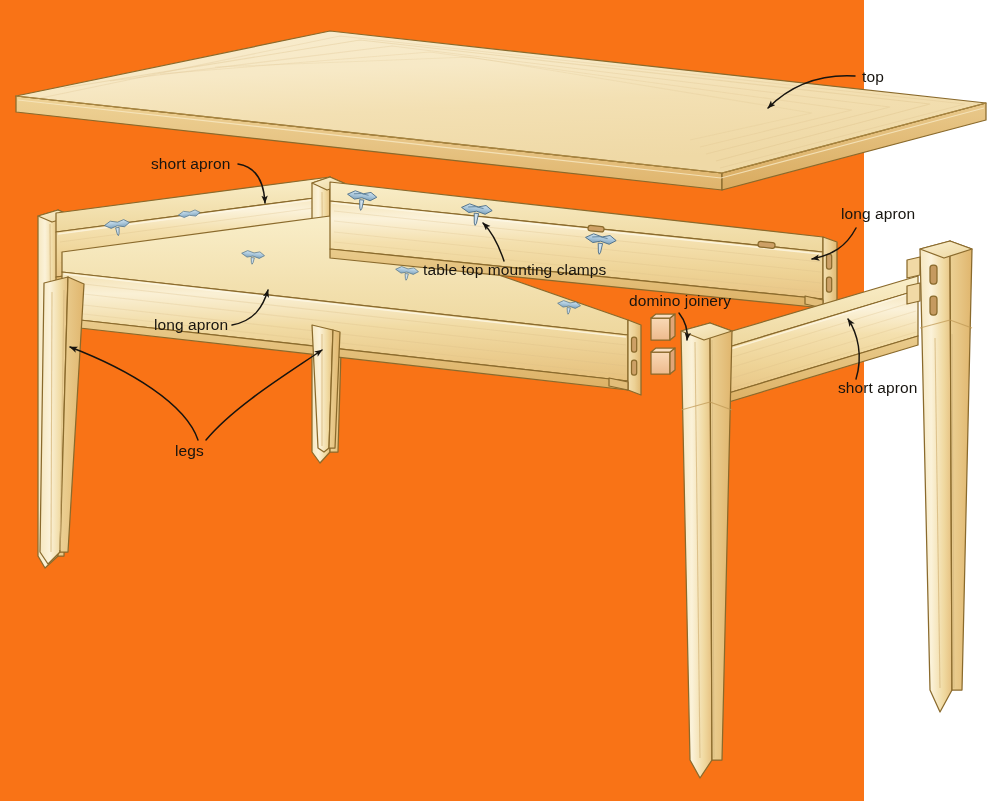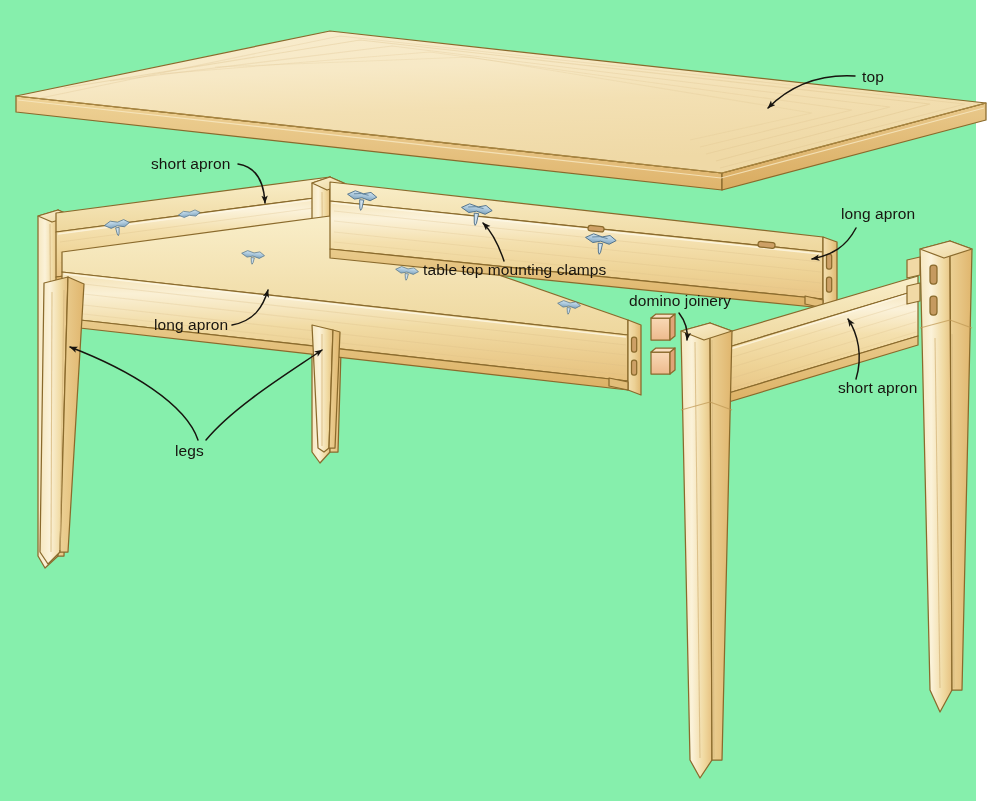--- a/index.html
+++ b/index.html
@@ -8,23 +8,23 @@
     background: #ffffff;
   }
   body {
     width: 1000px;
     height: 801px;
     overflow: hidden;
     font-family: "Liberation Sans", sans-serif;
   }
   #stage {
     position: relative;
-    width: 976px;
+    width: 864px;
     height: 801px;
-    background: #86efac;
+    background: #f97316;
   }
   svg.diagram {
     display: block;
     width: 1000px;
     height: 801px;
   }
   .lbl {
     font-family: "Liberation Sans", sans-serif;
     font-size: 15.5px;
     fill: #17140f;

